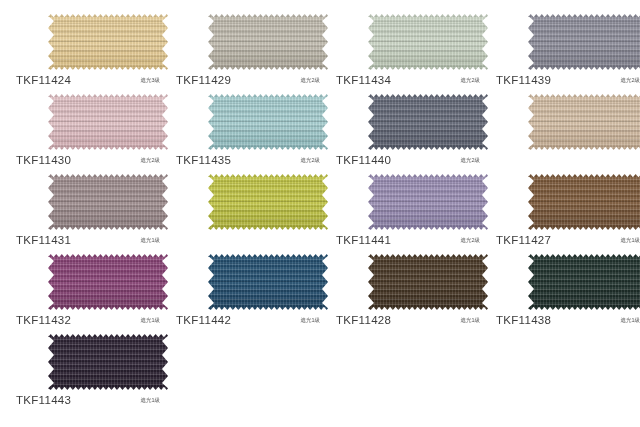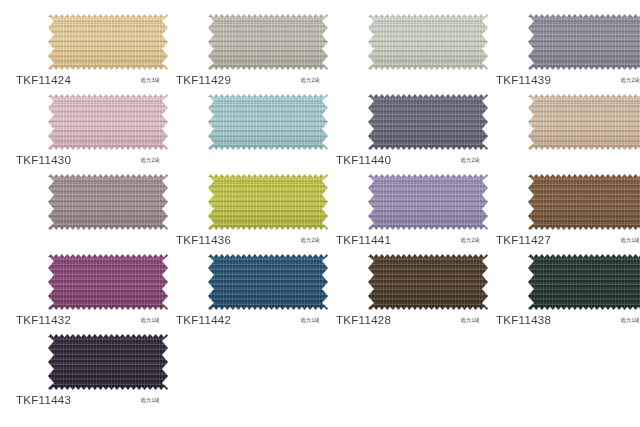--- a/index.html
+++ b/index.html
@@ -155,20 +155,24 @@
         </div>
         <div class="labels">
           <span class="code">TKF11429</span>
           <span class="grade">遮光2級</span>
         </div>
       </div>
       <div class="cell">
         <div class="swatch-wrap">
           <div class="swatch" style="background: linear-gradient(rgb(204, 214, 198) 0%, rgb(204, 214, 198) 55%, rgb(180, 192, 173) 100%);"></div>
         </div>
+        <div class="labels">
+          <span class="code">TKF11434</span>
+          <span class="grade">遮光2級</span>
+        </div>
       </div>
       <div class="cell">
         <div class="swatch-wrap">
           <div class="swatch" style="background: linear-gradient(rgb(143, 143, 156) 0%, rgb(143, 143, 156) 55%, rgb(122, 122, 136) 100%);"></div>
         </div>
         <div class="labels">
           <span class="code">TKF11439</span>
           <span class="grade">遮光2級</span>
         </div>
       </div>
@@ -178,47 +182,51 @@
         </div>
         <div class="labels">
           <span class="code">TKF11430</span>
           <span class="grade">遮光2級</span>
         </div>
       </div>
       <div class="cell">
         <div class="swatch-wrap">
           <div class="swatch" style="background: linear-gradient(rgb(166, 206, 208) 0%, rgb(166, 206, 208) 55%, rgb(139, 184, 187) 100%);"></div>
         </div>
+        <div class="labels">
+          <span class="code">TKF11435</span>
+          <span class="grade">遮光2級</span>
+        </div>
       </div>
       <div class="cell">
         <div class="swatch-wrap">
           <div class="swatch" style="background: linear-gradient(rgb(101, 106, 121) 0%, rgb(101, 106, 121) 55%, rgb(83, 88, 103) 100%);"></div>
         </div>
         <div class="labels">
           <span class="code">TKF11440</span>
           <span class="grade">遮光2級</span>
         </div>
       </div>
       <div class="cell">
         <div class="swatch-wrap">
           <div class="swatch" style="background: linear-gradient(rgb(213, 191, 166) 0%, rgb(213, 191, 166) 55%, rgb(192, 167, 140) 100%);"></div>
         </div>
       </div>
       <div class="cell">
         <div class="swatch-wrap">
           <div class="swatch" style="background: linear-gradient(rgb(160, 143, 144) 0%, rgb(160, 143, 144) 55%, rgb(139, 122, 124) 100%);"></div>
         </div>
+        <div class="labels">
+          <span class="code">TKF11431</span>
+          <span class="grade">遮光1級</span>
+        </div>
       </div>
       <div class="cell">
         <div class="swatch-wrap">
           <div class="swatch" style="background: linear-gradient(rgb(195, 199, 72) 0%, rgb(195, 199, 72) 55%, rgb(172, 176, 54) 100%);"></div>
-        </div>
-        <div class="labels">
-          <span class="code">TKF11436</span>
-          <span class="grade">遮光2級</span>
         </div>
       </div>
       <div class="cell">
         <div class="swatch-wrap">
           <div class="swatch" style="background: linear-gradient(rgb(155, 143, 181) 0%, rgb(155, 143, 181) 55%, rgb(133, 122, 161) 100%);"></div>
         </div>
         <div class="labels">
           <span class="code">TKF11441</span>
           <span class="grade">遮光2級</span>
         </div>

